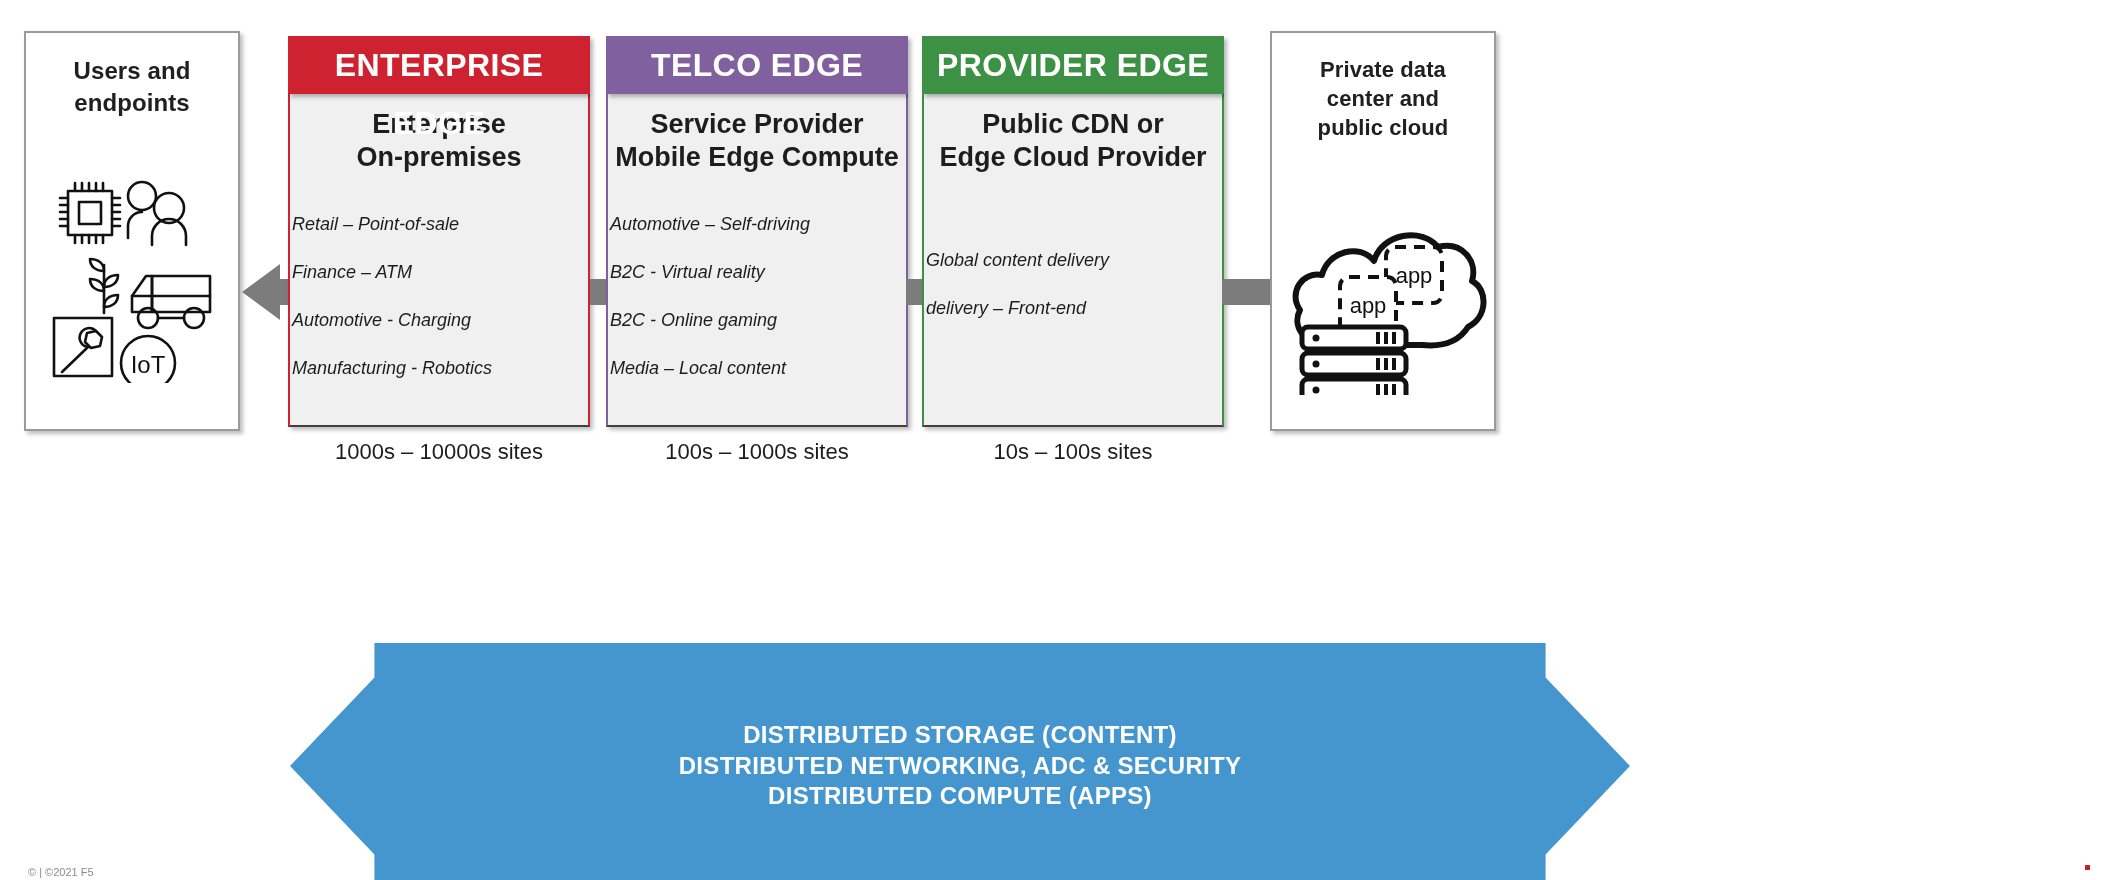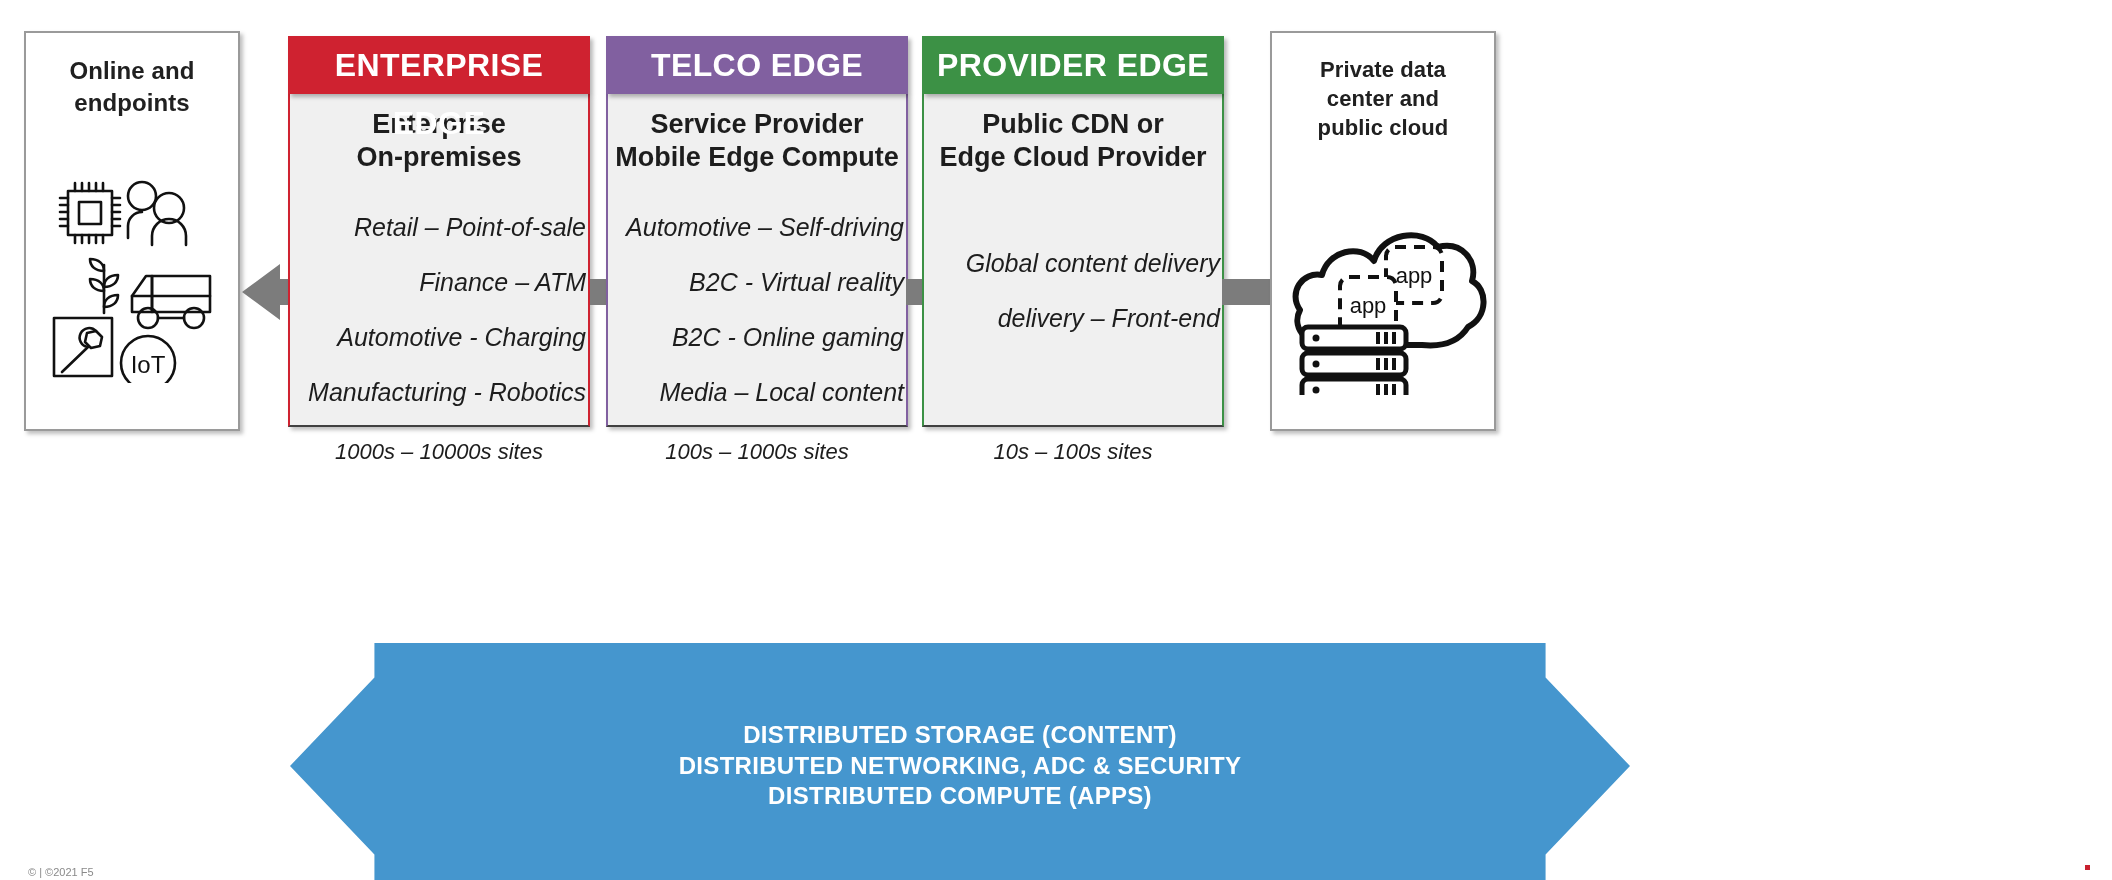--- a/index.html
+++ b/index.html
@@ -72,31 +72,30 @@
     text-align: center;
     font-weight: bold;
     font-size: 27px;
     line-height: 1.22;
     color: #1d1d1d;
   }
   .edge-items {
     margin-top: 26px;
   }
   .edge-item {
-    text-align: right;
+    text-align: left;
     font-style: italic;
-    font-size: 25px;
+    font-size: 18px;
     color: #1d1d1d;
     line-height: 1.0;
     padding: 15px 2px;
     white-space: nowrap;
   }
   .edge-note {
     text-align: center;
-    font-style: italic;
     font-size: 22px;
     color: #1d1d1d;
     margin-top: 12px;
   }
 
   
   .accent-red   { border-left-color:#cf2230; border-right-color:#cf2230; }
   .accent-purp  { border-left-color:#8160a0; border-right-color:#8160a0; }
   .accent-green { border-left-color:#3c9145; border-right-color:#3c9145; }
 
@@ -144,21 +143,21 @@
   }
   svg { display:block; }
 </style>
 </head>
 <body>
 
 <div id="stage">
 
   <div class="endpanel" style="left:24px; top:31px; width:216px; height:400px;">
     <div class="endpanel-title">
-      <div>Online and</div>
+      <div>Users and</div>
       <div>endpoints</div>
     </div>
     <div class="endpanel-art" style="top:130px;">
       <svg width="216" height="220" viewBox="0 0 216 220">
         <g fill="none" stroke="#111" stroke-width="2.6" stroke-linecap="round" stroke-linejoin="round">
 
           <g>
             <rect x="42" y="28" width="44" height="44"></rect>
             <rect x="53" y="39" width="22" height="22"></rect>
             <path d="M49 28v-8M56 28v-8M63 28v-8M70 28v-8M77 28v-8"></path>

